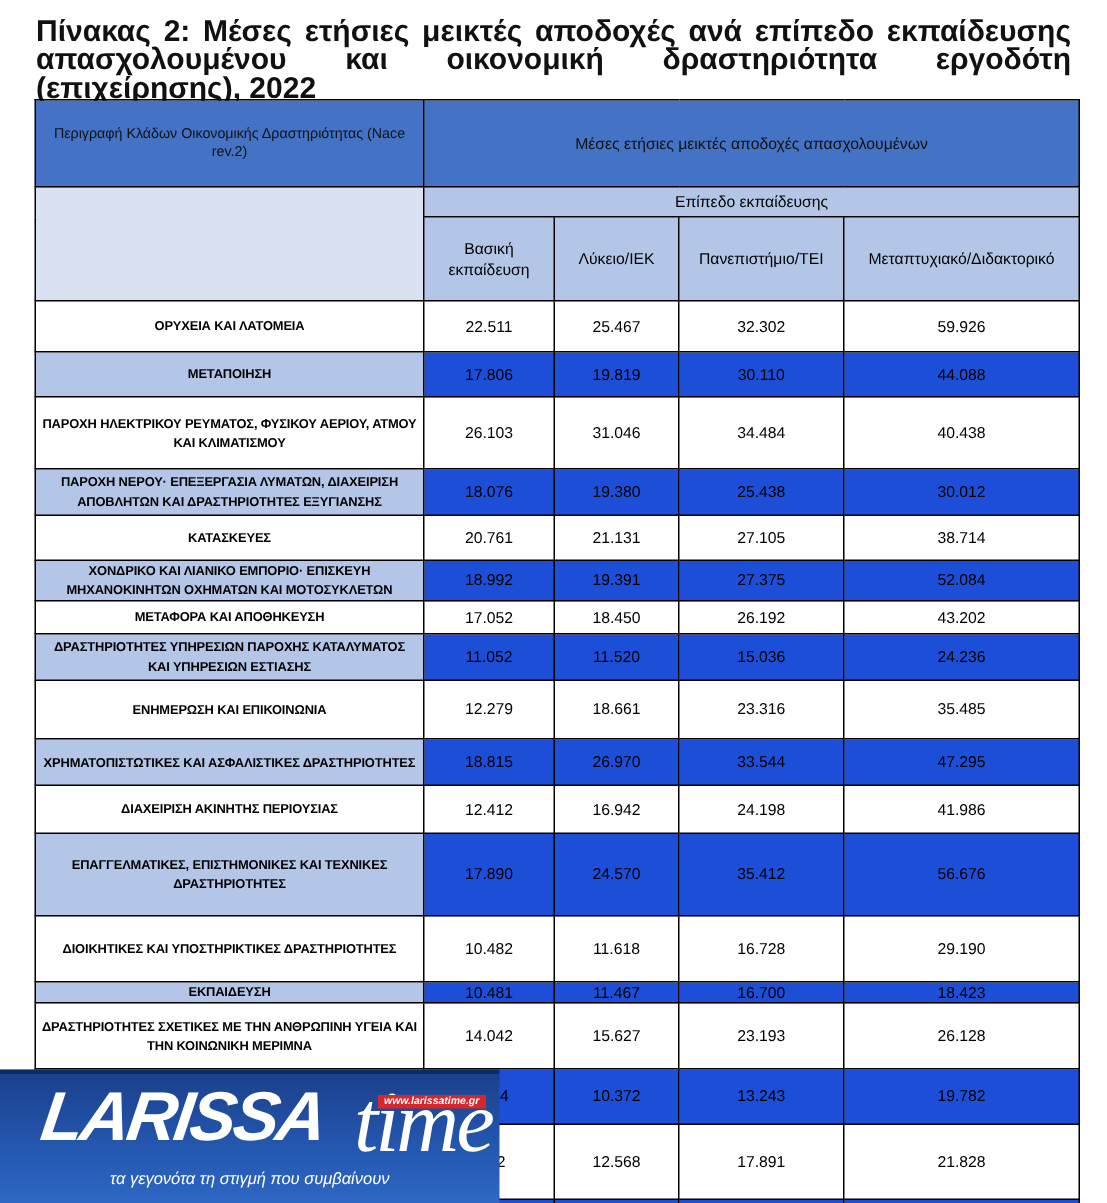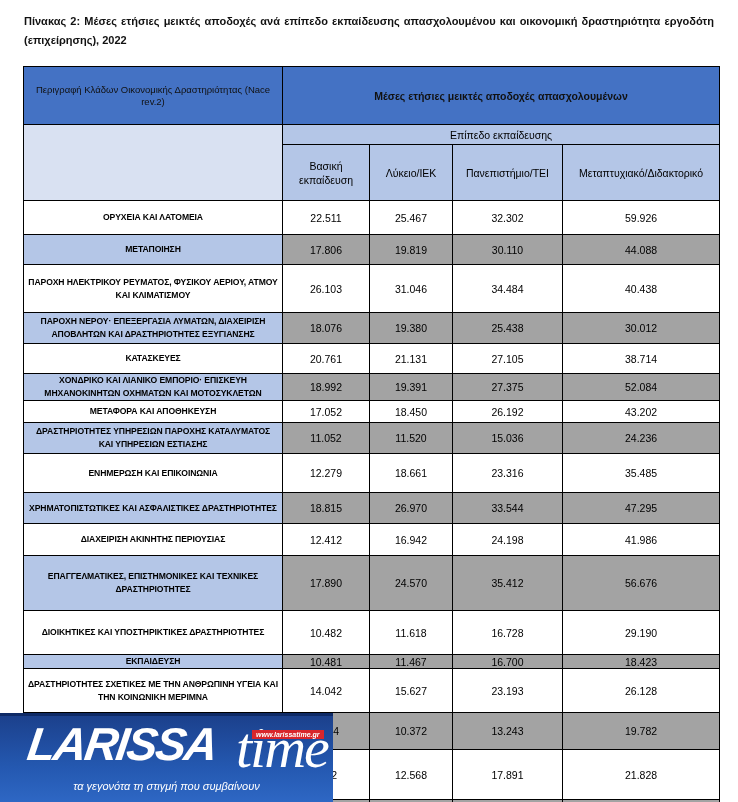--- a/index.html
+++ b/index.html
@@ -1,30 +1,30 @@
 <!DOCTYPE html>
 <html><head>
 <meta charset="utf-8">
 <style>
   html, body { margin: 0; padding: 0; background: #ffffff; }
   body { width: 738px; height: 802px; position: relative; overflow: hidden; font-family: "Liberation Sans", sans-serif; color: #000; }
-  .title { position: absolute; left: 24px; top: 12px; width: 690px; font-family: "Liberation Sans", sans-serif; font-weight: bold; font-size: 11px; line-height: 19px; color: #111; text-align: justify; text-align-last: left; }
+  .title { position: absolute; left: 24px; top: 12px; width: 690px; font-family: "Liberation Sans", sans-serif; font-weight: bold; font-size: 20px; line-height: 19px; color: #111; text-align: justify; text-align-last: left; }
   table.data { position: absolute; left: 23px; top: 66px; border-collapse: collapse; table-layout: fixed; width: 696px; font-family: "Liberation Sans", sans-serif; }
   table.data td, table.data th { border: 1.5px solid #000; text-align: center; vertical-align: middle; padding: 0 4px; }
   col.c0 { width: 259px; } col.c1 { width: 87px; } col.c2 { width: 83px; } col.c3 { width: 110px; } col.c4 { width: 157px; }
   .h-main { background: #4472c4; font-size: 9.5px; font-weight: normal; height: 57px; line-height: 12px; color: #111; margin-top: 32px; }
-  .h-main2 { background: #4472c4; font-size: 10.5px; font-weight: bold; color: #111; }
+  .h-main2 { background: #4472c4; font-size: 10.5px; font-weight: normal; color: #111; }
   .h-blank { background: #d9e1f2; }
   .h-sub { background: #b4c6e7; font-size: 10.5px; font-weight: normal; height: 19px; }
   .h-col { background: #b4c6e7; font-size: 10.5px; font-weight: normal; height: 55px; line-height: 14px; }
   .rlabel { font-size: 8.6px; font-weight: bold; line-height: 13px; letter-spacing: -0.1px; }
   .num { font-size: 10.5px; }
   tr.w td { background: #ffffff; }
   tr.b td.rlabel { background: #b4c6e7; }
-  tr.b td.num { background: #a3a3a3; }
+  tr.b td.num { background: #1d4ed8; }
   .logo { position: absolute; left: 0; top: 713px; width: 333px; height: 89px; background: linear-gradient(#1b3f8a, #2458b0 60%, #2e67c4); overflow: hidden; }
   .logo-topbar { position:absolute; left:0; top:0; width:333px; height:3px; background:#0e2a66; }
   .logo-main { position: absolute; left: 28px; top: 6px; font-family: "Liberation Sans", sans-serif; font-style: italic; font-weight: bold; color: #fff; font-size: 46px; letter-spacing: -2px; line-height: 50px; transform: skewX(-8deg); }
   .logo-time { position: absolute; left: 236px; top: 5px; font-family: "Liberation Serif", serif; font-style: italic; color: #fff; font-size: 58px; line-height: 60px; letter-spacing: -2px; }
   .logo-url { position: absolute; left: 252px; top: 17px; background: #d8262b; color: #fff; font-size: 7px; font-style: italic; font-weight: bold; padding: 1px 4px; }
   .logo-tag { position: absolute; left: 58px; top: 50px; background: #d8262b; color: #fff; font-size: 7.8px; font-style: italic; font-weight: bold; padding: 2px 5px; letter-spacing: 0.2px; margin-top: 48px; }
   .logo-slogan { position: absolute; left: 0; width: 333px; top: 67px; text-align: center; color: #fff; font-size: 11px; font-style: italic; }
 </style>
 </head>
 <body>

